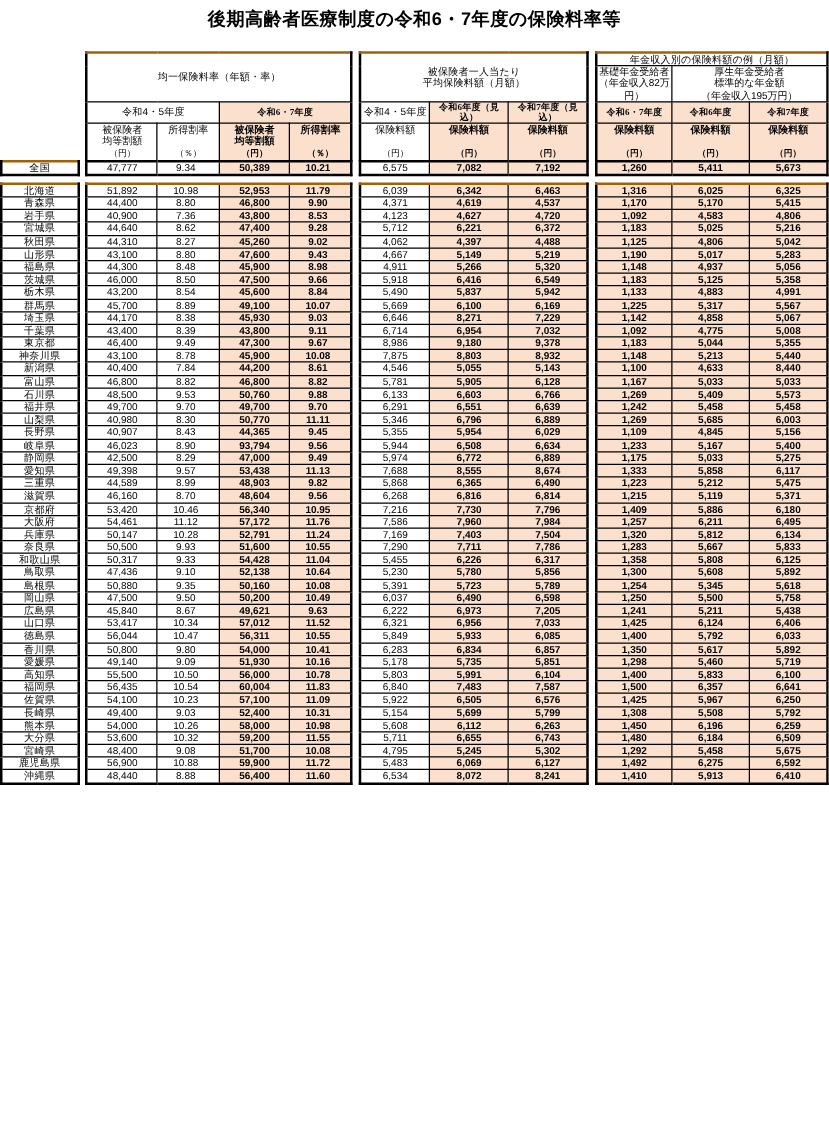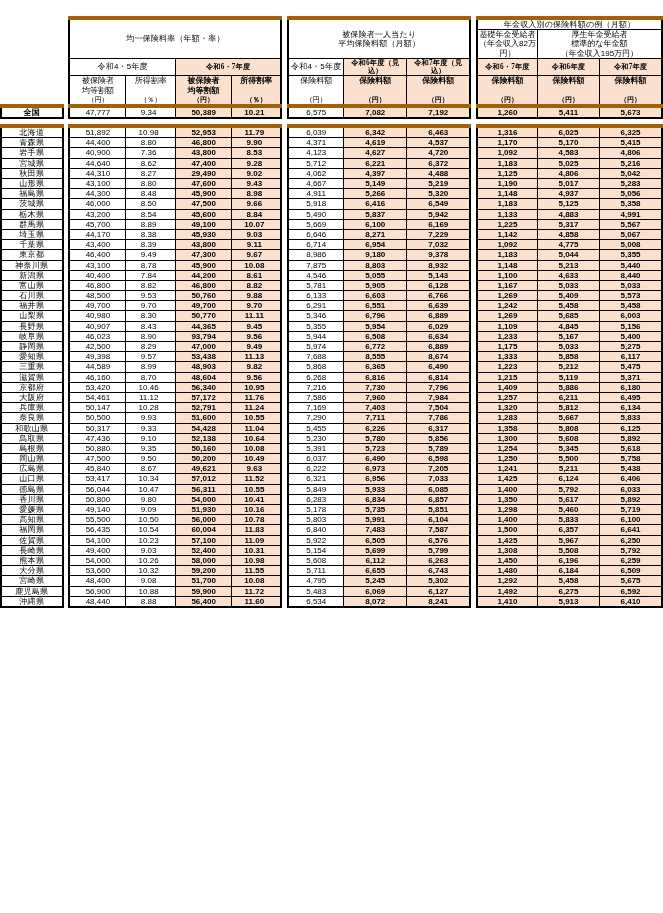--- a/index.html
+++ b/index.html
@@ -58,21 +58,21 @@
   .w-b2    { width: 64px; }
   .w-b3    { width: 64px; }
   .w-c1    { width: 61px; }
   .w-c2    { width: 63px; }
   .w-c3    { width: 63px; }
 
   
   .bx { border: 1px solid #000; }
   .grp-l { border-left: 2px solid #000; }
   .grp-r { border-right: 2px solid #000; }
-  .grp-t { border-top: 4px solid #a16207; }
+  .grp-t { border-top: 2px solid #a16207; }
   .grp-b { border-bottom: 2px solid #000; }
   .nob { border: 0 !important; background: #fff !important; }
 
   .hl { background: #fbe0ce; }
 
   
   .grp-title {
     font-size: 9.5px;
     font-weight: bold;
     line-height: 1.35;
@@ -99,38 +99,39 @@
   .unit { font-size: 7px; }
 
   
   .pref {
     font-size: 9.3px;
     letter-spacing: 0.3px;
     padding: 1.5px 4px;
     text-align: center;
     white-space: nowrap;
   }
-  .pref.total { font-weight: bold; }
+  .pref.total { font-weight: normal; }
   .num {
     font-size: 9.2px;
     padding: 1.5px 7px 1.5px 4px;
     text-align: right;
     font-variant-numeric: tabular-nums;
     white-space: nowrap;
   }
   .num.b { font-weight: bold; }
   .num.c { text-align: center; padding-right: 4px; }
 
   tr.spacer td { height: 5px; border: 0; background: #fff; padding: 0; }
 </style>
 </head>
 <body>
 
 <div id="page">
 
+  <div class="page-title">後期高齢者医療制度の令和6・7年度の保険料率等</div>
 
   <table class="main">
     <colgroup>
       <col class="w-pref">
         <col class="w-gap">
       <col class="w-a1">
         <col class="w-a2">
         <col class="w-a3">
         <col class="w-a4">
         <col class="w-gap">
@@ -305,21 +306,21 @@
           <td class="nob"></td>
           <td class="bx num b hl grp-l">1,183</td>
           <td class="bx num b hl">5,025</td>
           <td class="bx num b hl grp-r">5,216</td>
         </tr>
         <tr>
           <td class="bx pref grp-l grp-r">秋田県</td>
           <td class="nob"></td>
           <td class="bx num grp-l">44,310</td>
           <td class="bx num c">8.27</td>
-          <td class="bx num b hl">29,490</td>
+          <td class="bx num b hl">45,260</td>
           <td class="bx num b c hl grp-r">9.02</td>
           <td class="nob"></td>
           <td class="bx num grp-l">4,062</td>
           <td class="bx num b hl">4,397</td>
           <td class="bx num b hl grp-r">4,488</td>
           <td class="nob"></td>
           <td class="bx num b hl grp-l">1,125</td>
           <td class="bx num b hl">4,806</td>
           <td class="bx num b hl grp-r">5,042</td>
         </tr>

